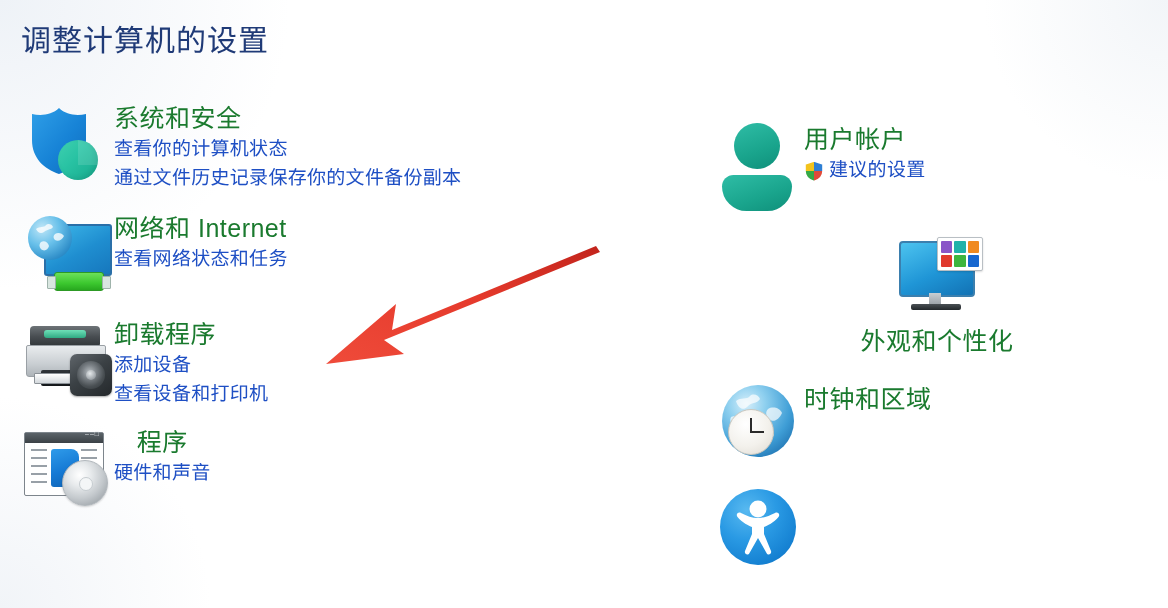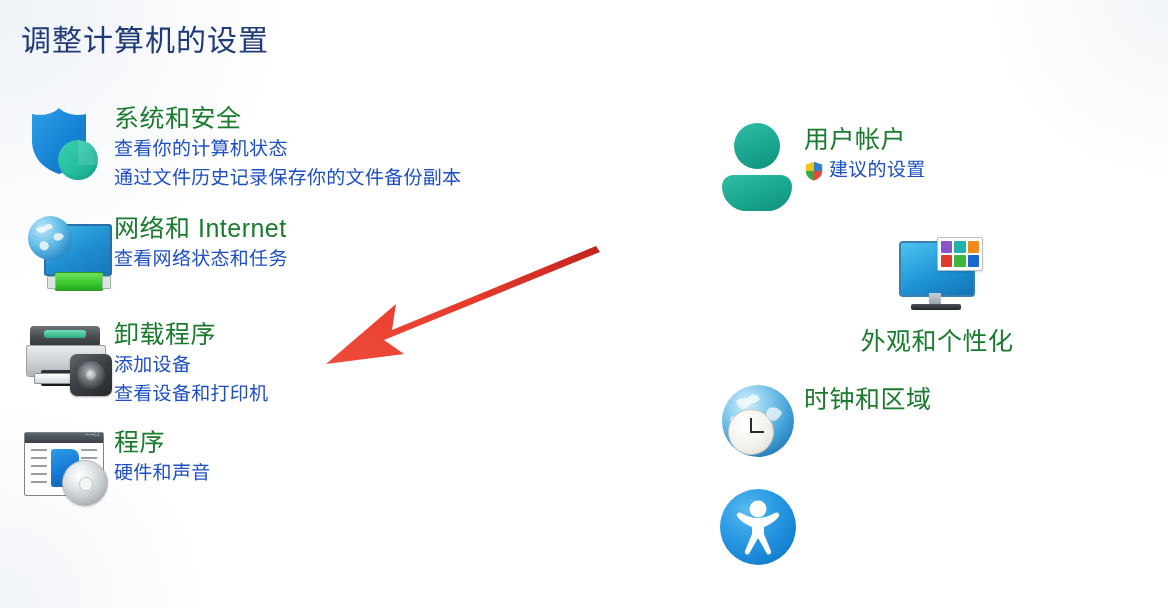--- a/index.html
+++ b/index.html
@@ -371,21 +371,21 @@
               </div>
           </div>
         </div>
         <div class="cat-text" style="padding-top:0;">
           <div class="cat-title">卸载程序</div>
           <div class="cat-link">添加设备</div>
           <div class="cat-link">查看设备和打印机</div>
         </div>
       </div>
 
-      <div class="category" style="margin-bottom:0;">
+      <div class="category" style="margin-bottom:0;text-align:center;">
         <div class="cat-icon">
           <div class="ic-pgm">
             <div class="ic-pgm-win">
               <div class="ic-pgm-bar"></div>
               <div class="ic-pgm-lines">
                   <span></span>
                   <span></span>
                   <span></span>
                   <span></span>
                   <span></span>

